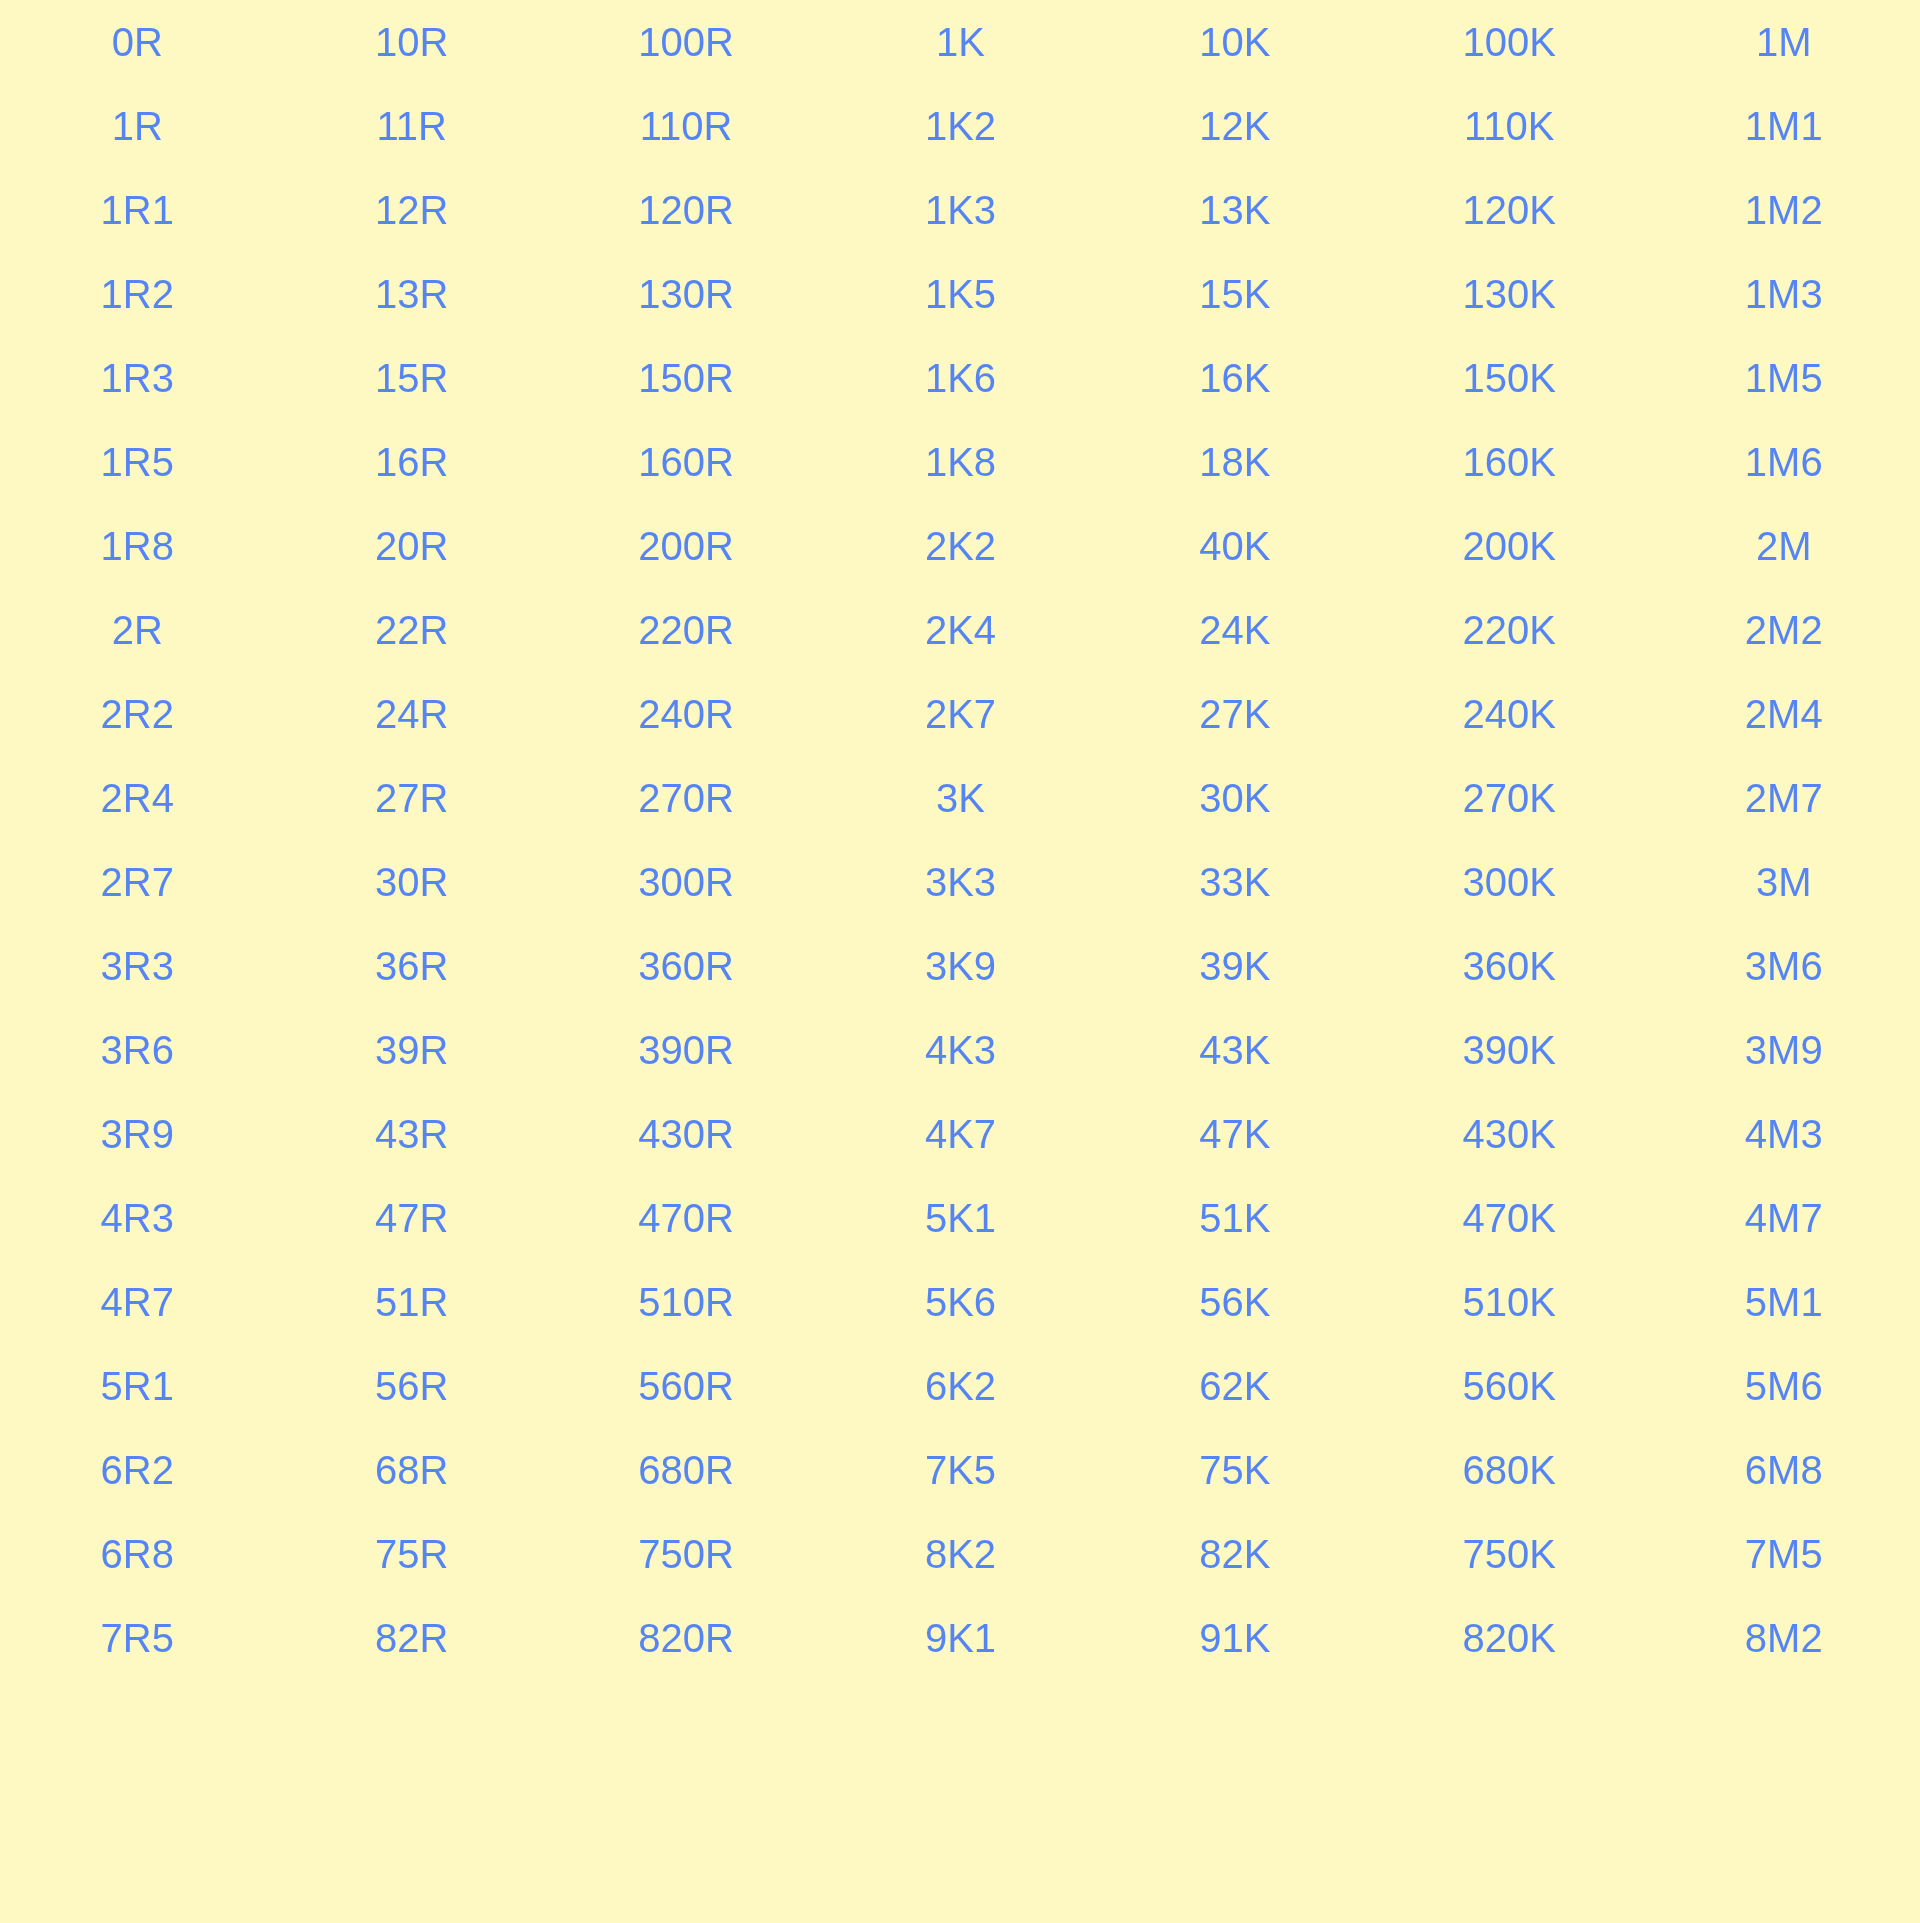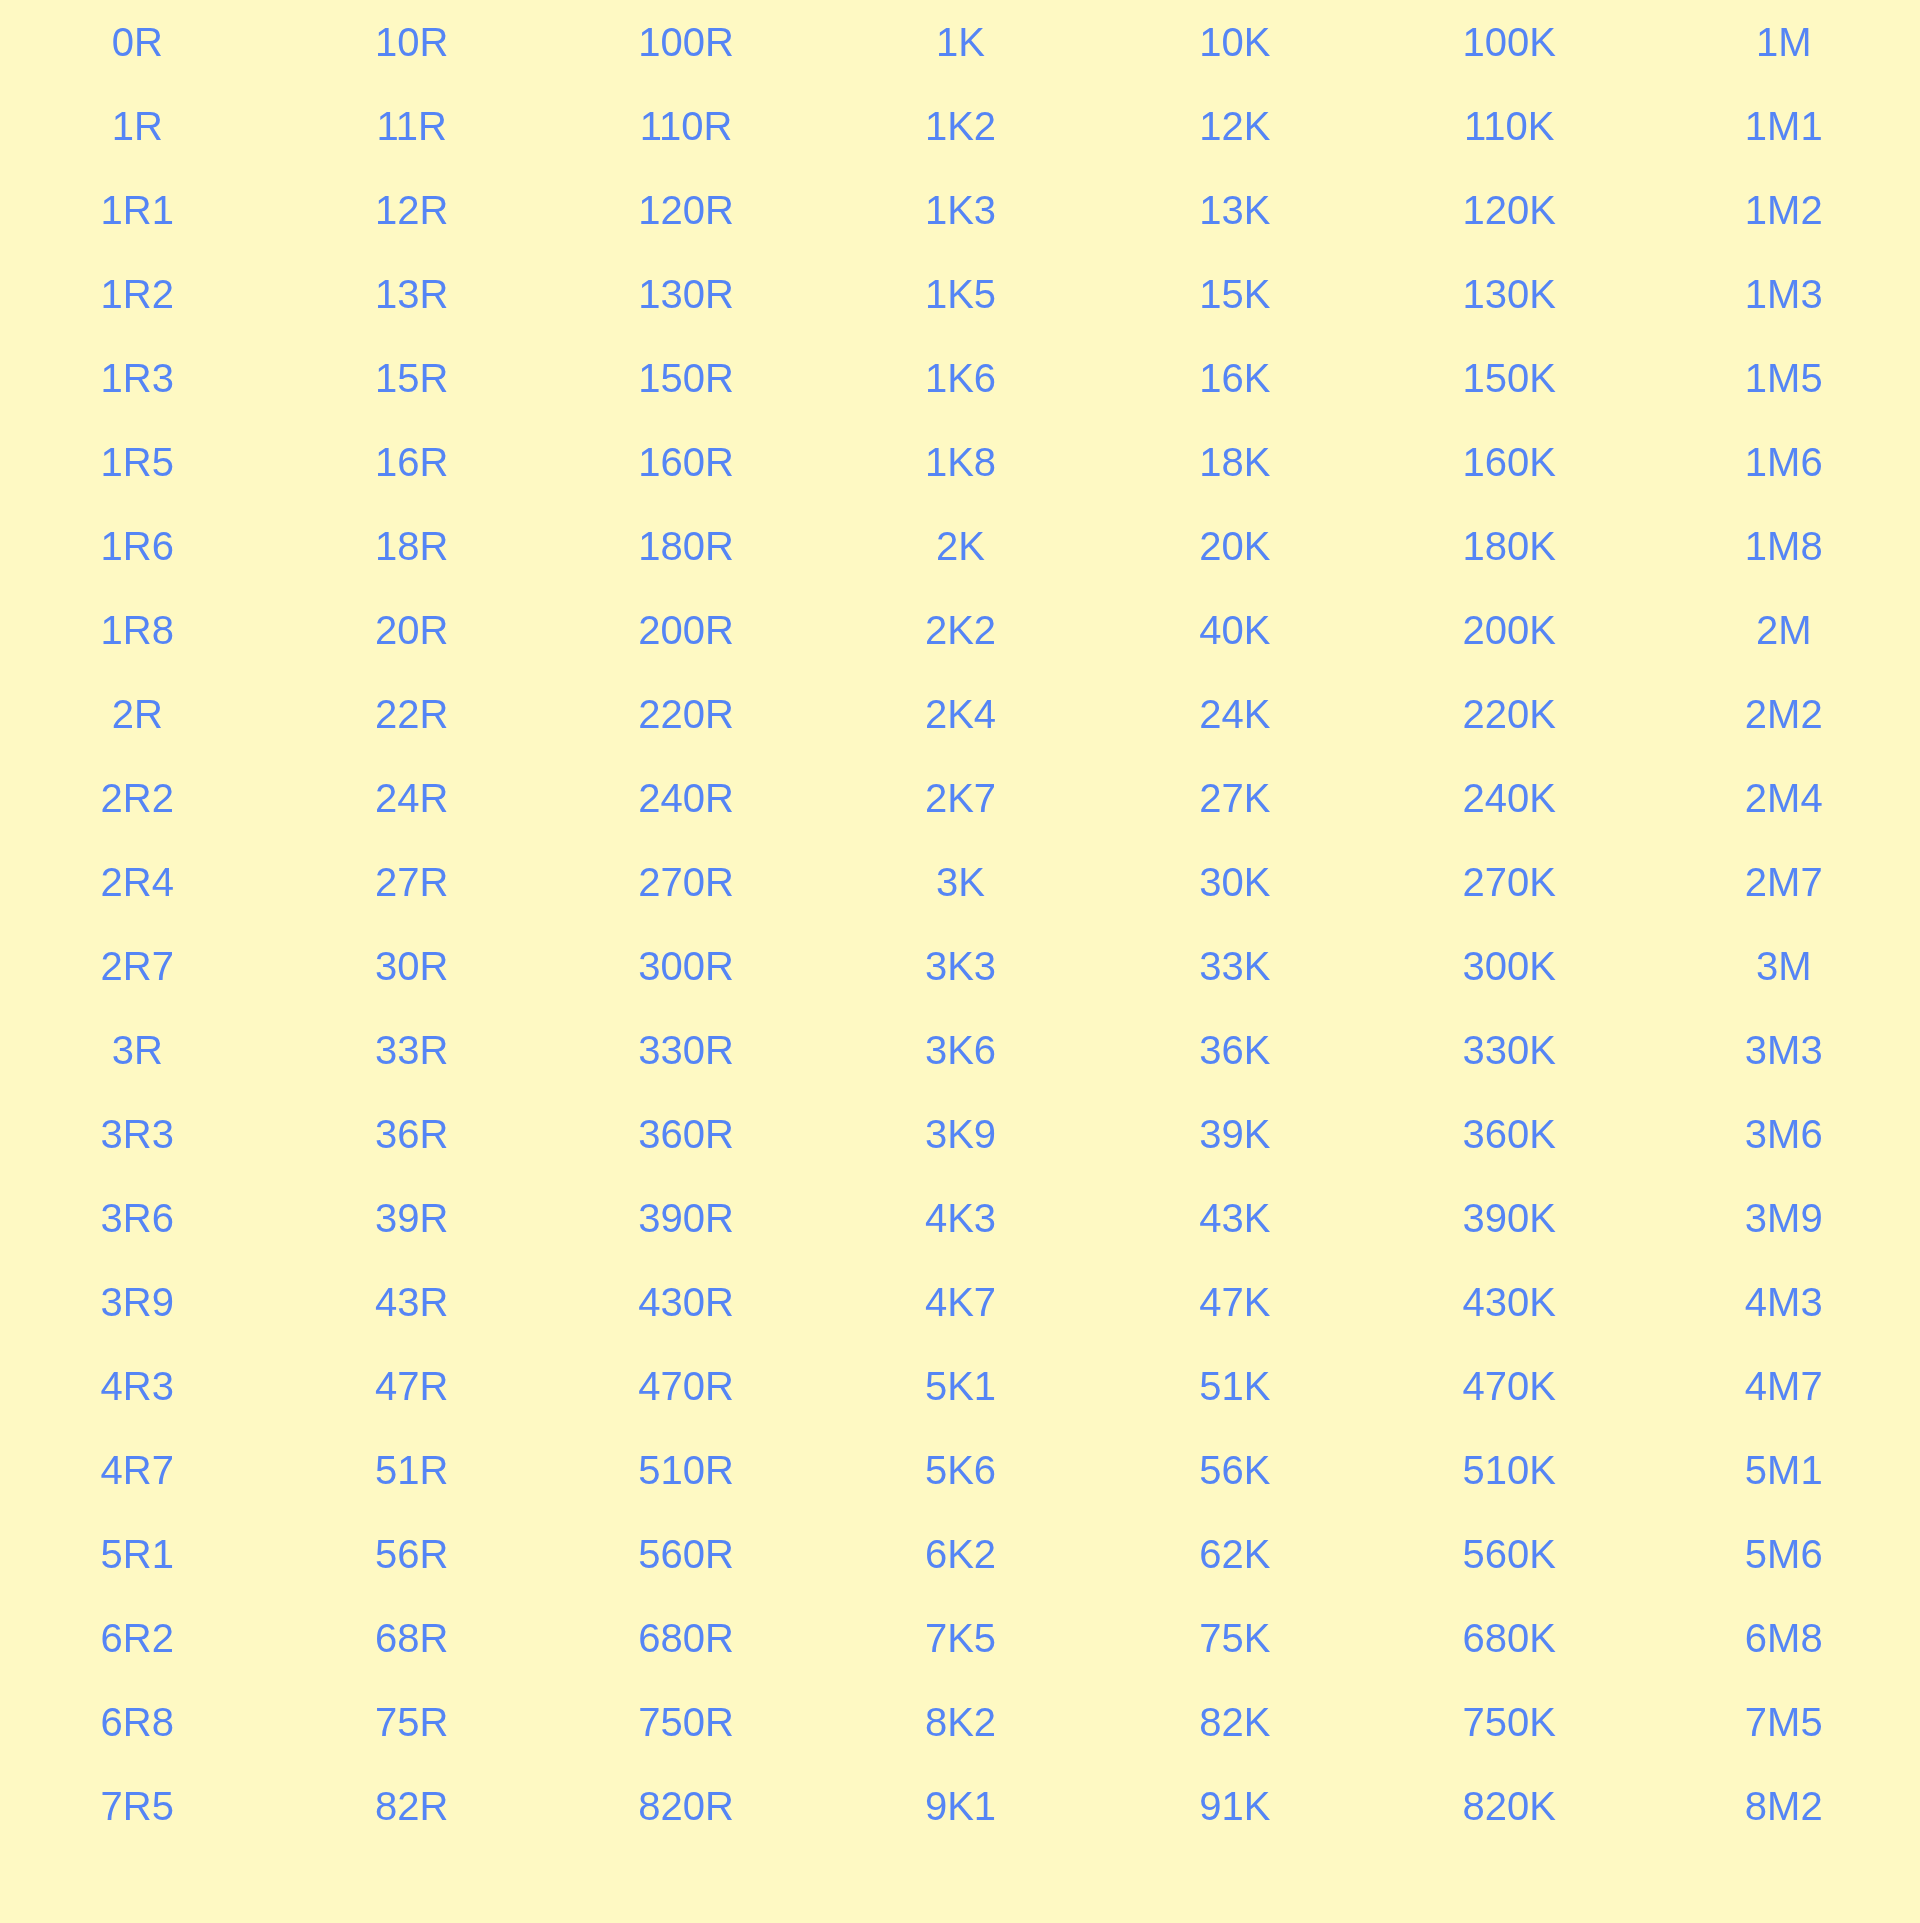--- a/index.html
+++ b/index.html
@@ -115,29 +115,20 @@
         <tr>
           <td class="grid-cell">1R5</td>
           <td class="grid-cell">16R</td>
           <td class="grid-cell">160R</td>
           <td class="grid-cell">1K8</td>
           <td class="grid-cell">18K</td>
           <td class="grid-cell">160K</td>
           <td class="grid-cell">1M6</td>
         </tr>
         <tr>
-          <td class="grid-cell">1R6</td>
-          <td class="grid-cell">18R</td>
-          <td class="grid-cell">180R</td>
-          <td class="grid-cell">2K</td>
-          <td class="grid-cell">20K</td>
-          <td class="grid-cell">180K</td>
-          <td class="grid-cell">1M8</td>
-        </tr>
-        <tr>
           <td class="grid-cell">1R8</td>
           <td class="grid-cell">20R</td>
           <td class="grid-cell">200R</td>
           <td class="grid-cell">2K2</td>
           <td class="grid-cell">40K</td>
           <td class="grid-cell">200K</td>
           <td class="grid-cell">2M</td>
         </tr>
         <tr>
           <td class="grid-cell">2R</td>
@@ -169,29 +160,20 @@
         <tr>
           <td class="grid-cell">2R7</td>
           <td class="grid-cell">30R</td>
           <td class="grid-cell">300R</td>
           <td class="grid-cell">3K3</td>
           <td class="grid-cell">33K</td>
           <td class="grid-cell">300K</td>
           <td class="grid-cell">3M</td>
         </tr>
         <tr>
-          <td class="grid-cell">3R</td>
-          <td class="grid-cell">33R</td>
-          <td class="grid-cell">330R</td>
-          <td class="grid-cell">3K6</td>
-          <td class="grid-cell">36K</td>
-          <td class="grid-cell">330K</td>
-          <td class="grid-cell">3M3</td>
-        </tr>
-        <tr>
           <td class="grid-cell">3R3</td>
           <td class="grid-cell">36R</td>
           <td class="grid-cell">360R</td>
           <td class="grid-cell">3K9</td>
           <td class="grid-cell">39K</td>
           <td class="grid-cell">360K</td>
           <td class="grid-cell">3M6</td>
         </tr>
         <tr>
           <td class="grid-cell">3R6</td>

